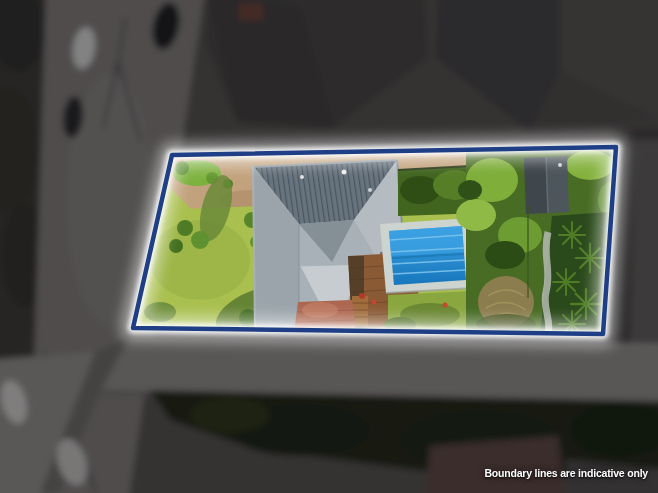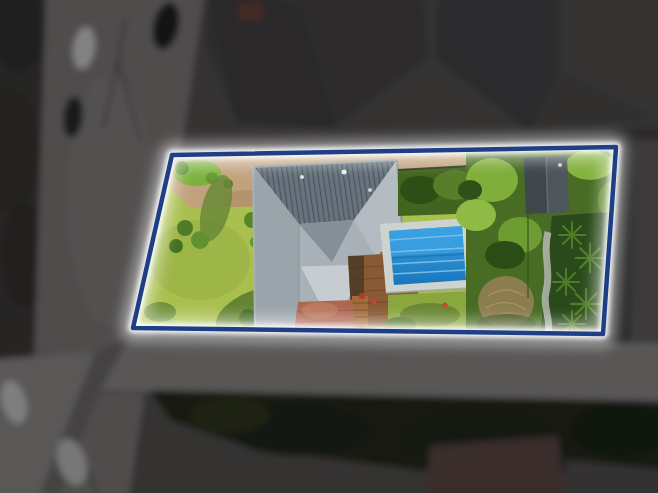--- a/index.html
+++ b/index.html
@@ -276,13 +276,14 @@
     </g>
   </g>
 
   <g fill="none" stroke-linejoin="round">
     <polygon points="172,155 616,147 603,334 133,328" stroke="#ffffff" stroke-width="26" opacity="0.45" filter="url(#glowWide)"></polygon>
     <polygon points="172,155 616,147 603,334 133,328" stroke="#ffffff" stroke-width="10" opacity="0.95" filter="url(#glowSoft)"></polygon>
     <polygon points="172,155 616,147 603,334 133,328" stroke="#1e3e86" stroke-width="4.5"></polygon>
   </g>
 </svg>
 
+<div class="disclaimer">Boundary lines are indicative only</div>
 </div>
 
 </body></html>

